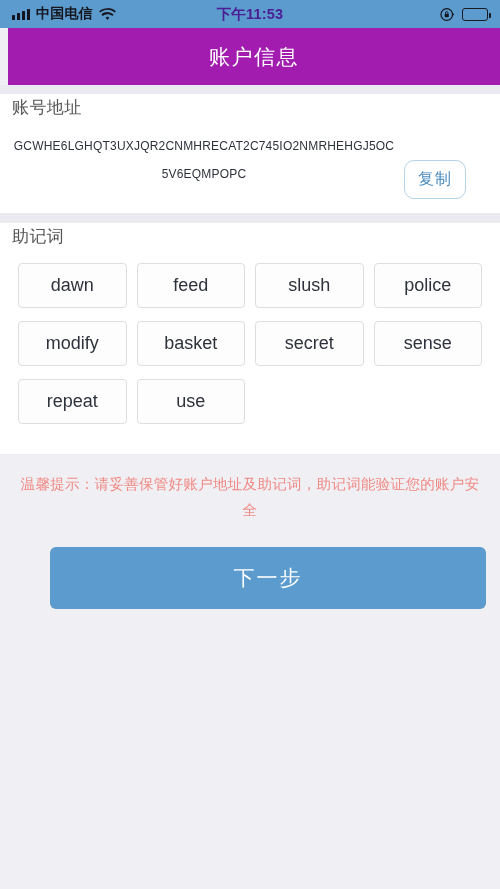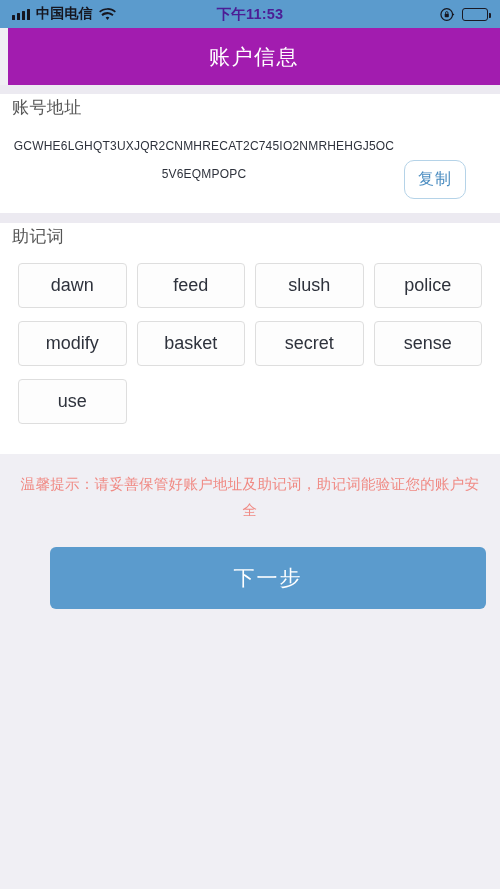--- a/index.html
+++ b/index.html
@@ -260,20 +260,21 @@
   <div class="section-label">助记词</div>
   <div class="chip-grid">
     <div class="chip">dawn</div>
     <div class="chip">feed</div>
     <div class="chip">slush</div>
     <div class="chip">police</div>
     <div class="chip">modify</div>
     <div class="chip">basket</div>
     <div class="chip">secret</div>
     <div class="chip">sense</div>
+    <div class="chip">repeat</div>
     <div class="chip">use</div>
   </div>
 </div>
 
 <div class="notice">温馨提示：请妥善保管好账户地址及助记词，助记词能验证您的账户安全</div>
 
 <div class="next-wrap">
   <button class="next-btn">下一步</button>
 </div>
 

